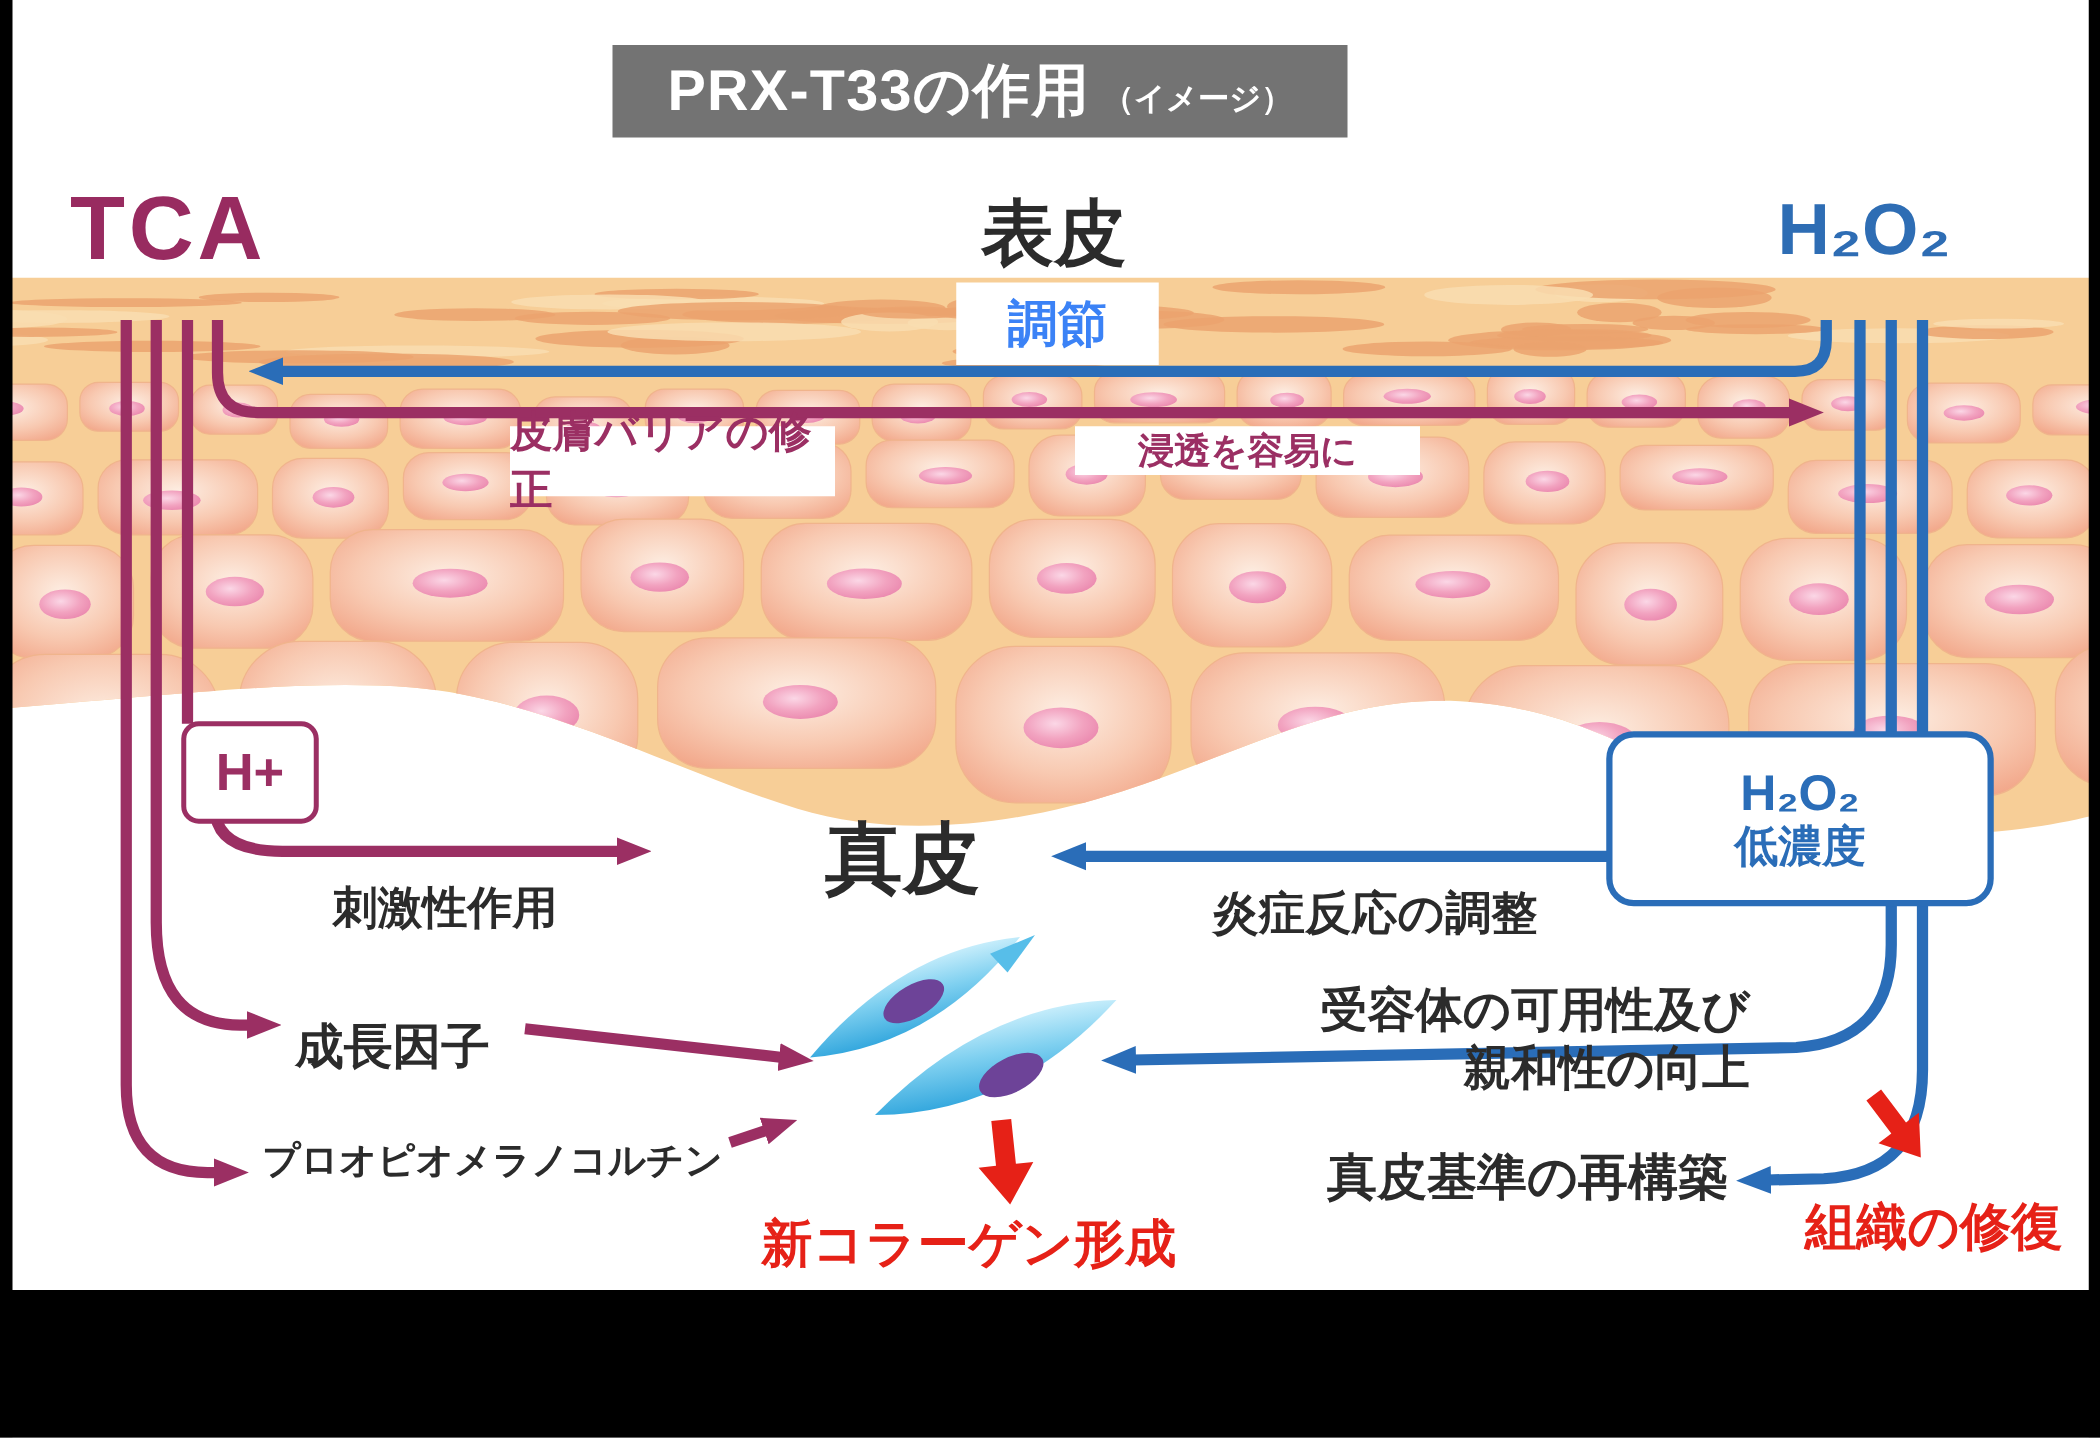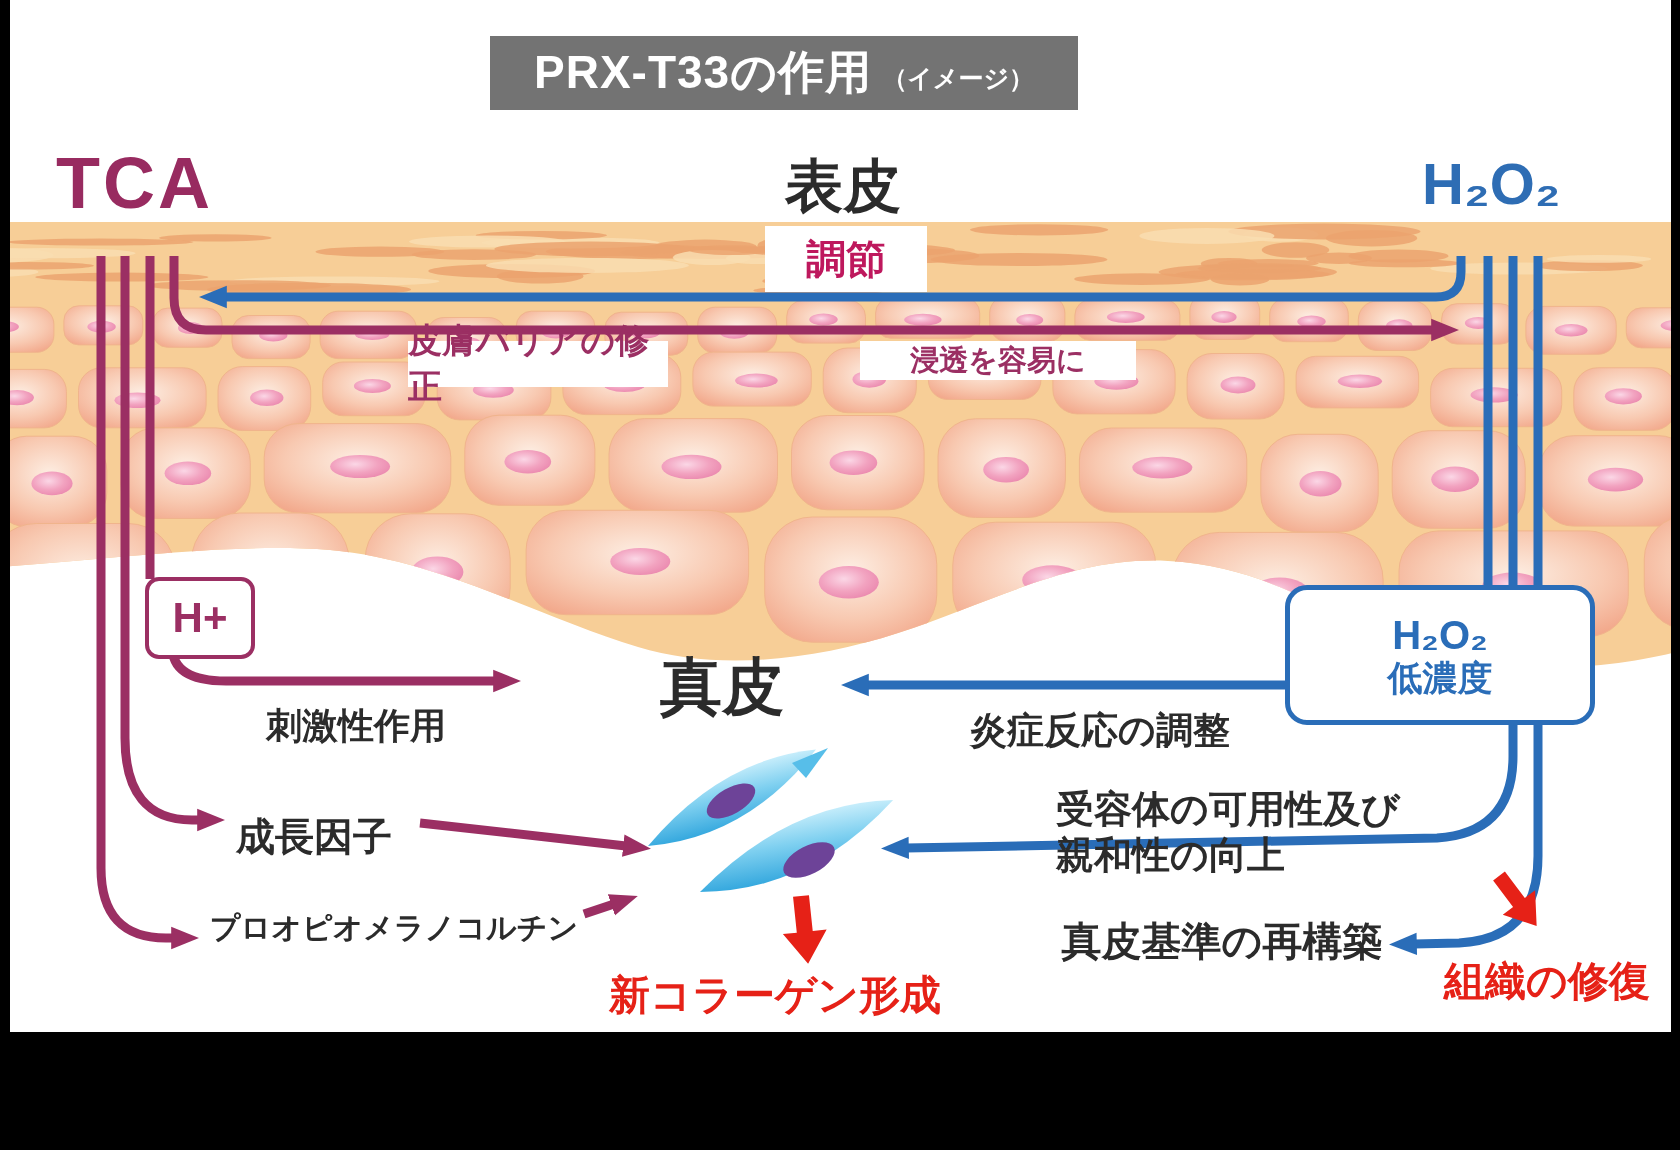--- a/index.html
+++ b/index.html
@@ -17,36 +17,36 @@
   .banner{left:490px;top:36px;width:588px;height:74px;background:#737373;
           display:flex;align-items:center;justify-content:center;gap:10px;}
   .banner .t-main{font-size:46px;font-weight:700;color:#fff;letter-spacing:1px;}
   .banner .t-note{font-size:25px;font-weight:700;color:#fff;padding-top:10px;}
 
   .tca{left:56px;top:142px;font-size:72px;color:#982b60;letter-spacing:3px;}
   .epidermis{left:843px;top:148px;font-size:58px;}
   .h2o2-top{left:1422px;top:150px;font-size:58px;color:#2e6db4;}
 
   .badge{position:absolute;background:#fff;display:flex;align-items:center;justify-content:center;}
-  .regulation{left:765px;top:226px;width:162px;height:66px;font-size:40px;font-weight:700;color:#be185d;}
-  .barrier{left:408px;top:341px;width:260px;height:46px;font-size:34px;font-weight:700;color:#9b2f63;}
+  .regulation{left:765px;top:226px;width:162px;height:66px;font-size:40px;font-weight:700;color:#3b82f6;}
+  .barrier{left:408px;top:341px;width:260px;height:56px;font-size:34px;font-weight:700;color:#9b2f63;}
   .penetration{left:860px;top:341px;width:276px;height:39px;font-size:29px;font-weight:700;color:#9b2f63;}
   .hplus{left:145px;top:577px;width:102px;height:74px;border:4px solid #9b2f63;border-radius:14px;
          font-size:42px;font-weight:700;color:#9b2f63;}
   .h2o2low{left:1285px;top:585px;width:300px;height:130px;border:5px solid #2a6db8;border-radius:22px;
            flex-direction:column;line-height:1.12;color:#2a6db8;font-weight:700;}
   .h2o2low .l1{font-size:40px;}
   .h2o2low .l2{font-size:35px;}
 
   .irritant{left:356px;top:702px;font-size:36px;}
   .dermis{left:616px;top:645px;font-size:62px;margin-left:44px;}
   .inflammation{left:1100px;top:706px;font-size:37px;}
   .growth{left:314px;top:810px;font-size:39px;}
   .pomc{left:394px;top:908px;font-size:30px;}
-  .receptor{left:1228px;top:786px;font-size:38px;text-align:left;line-height:1.22;white-space:nowrap;}
+  .receptor{left:1228px;top:786px;font-size:38px;text-align:right;line-height:1.22;white-space:nowrap;}
   .dermal{left:1222px;top:914px;font-size:40px;}
   .collagen{left:775px;top:968px;font-size:41px;color:#e62117;}
   .tissue{left:1547px;top:954px;font-size:41px;color:#e62117;}
 
   svg{position:absolute;display:block;}
   .skin-svg{left:0;top:215px;width:1680px;height:460px;}
   .arrows-svg{left:0;top:0;width:1680px;height:1150px;}
 </style>
 </head>
 <body>

